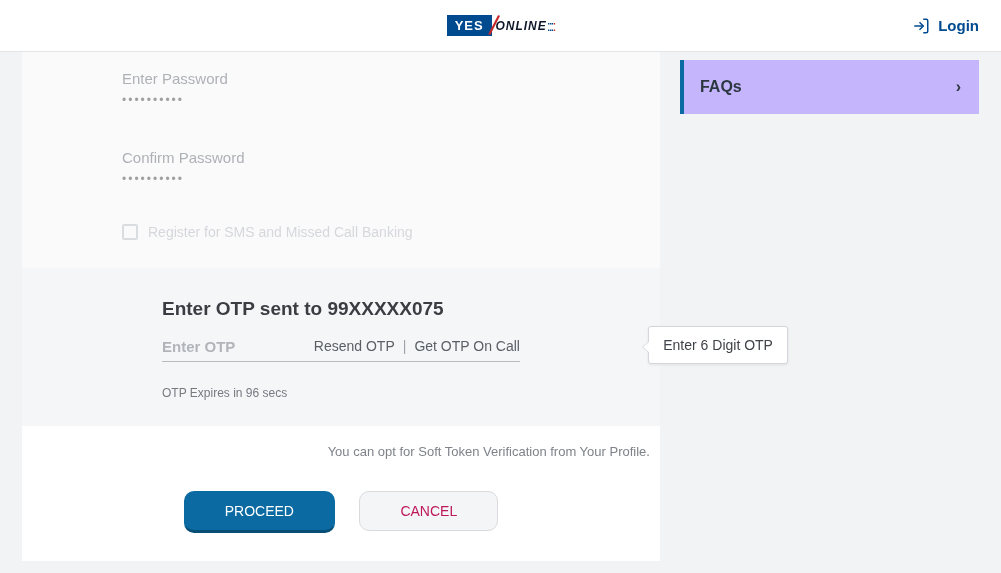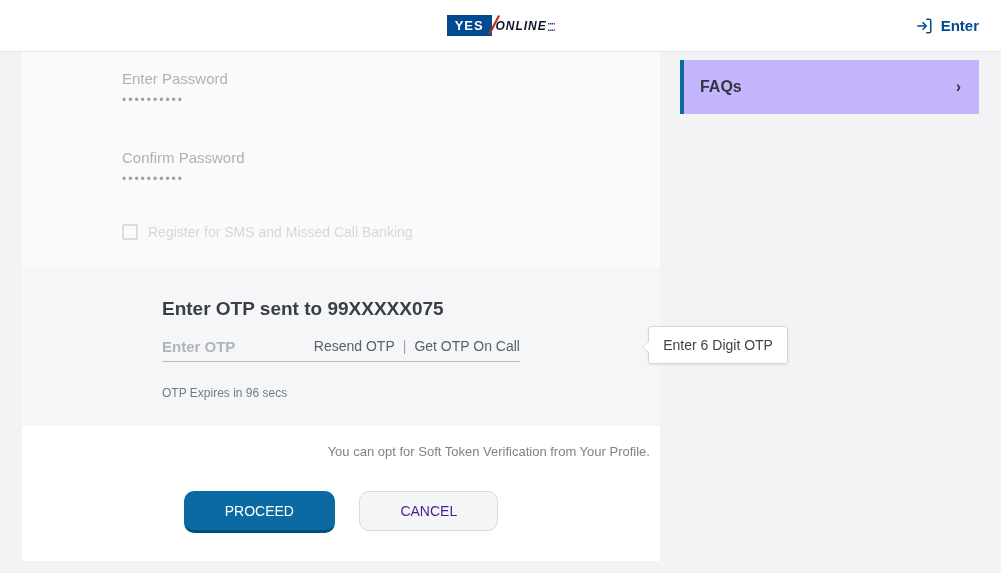--- a/index.html
+++ b/index.html
@@ -227,21 +227,21 @@
       border-radius: 10px;
       margin: 0 10px;
     }
     .btn-primary {
       background: #0a6aa1;
       color: #fff;
       border-bottom: 3px solid #074e76;
     }
     .btn-secondary {
       background: #f4f5f6;
-      color: #4c1d95;
+      color: #be185d;
       border: 1px solid #d8dadd;
     }
 
     
     .sidebar {
       width: 300px;
       padding-top: 8px;
     }
     .faq-box {
       background: #c4b5fd;
@@ -270,21 +270,21 @@
     <span class="logo-dots">:::<span class="logo-dots-red">:</span></span>
   </div>
   <div class="login">
     <span class="login-icon">
       <svg viewBox="0 0 24 24" fill="none" stroke-width="2">
         <path d="M15 3h4a2 2 0 0 1 2 2v14a2 2 0 0 1-2 2h-4"></path>
         <polyline points="10 17 15 12 10 7"></polyline>
         <line x1="15" y1="12" x2="3" y2="12"></line>
       </svg>
     </span>
-    <span>Enter</span>
+    <span>Login</span>
   </div>
 </div>
 
 <div class="container">
   <div class="form-card">
 
     <div style="position:relative;">
       <div class="form-body">
         <div class="field-label">Enter Password</div>
         <div class="password-dots">••••••••••</div>

